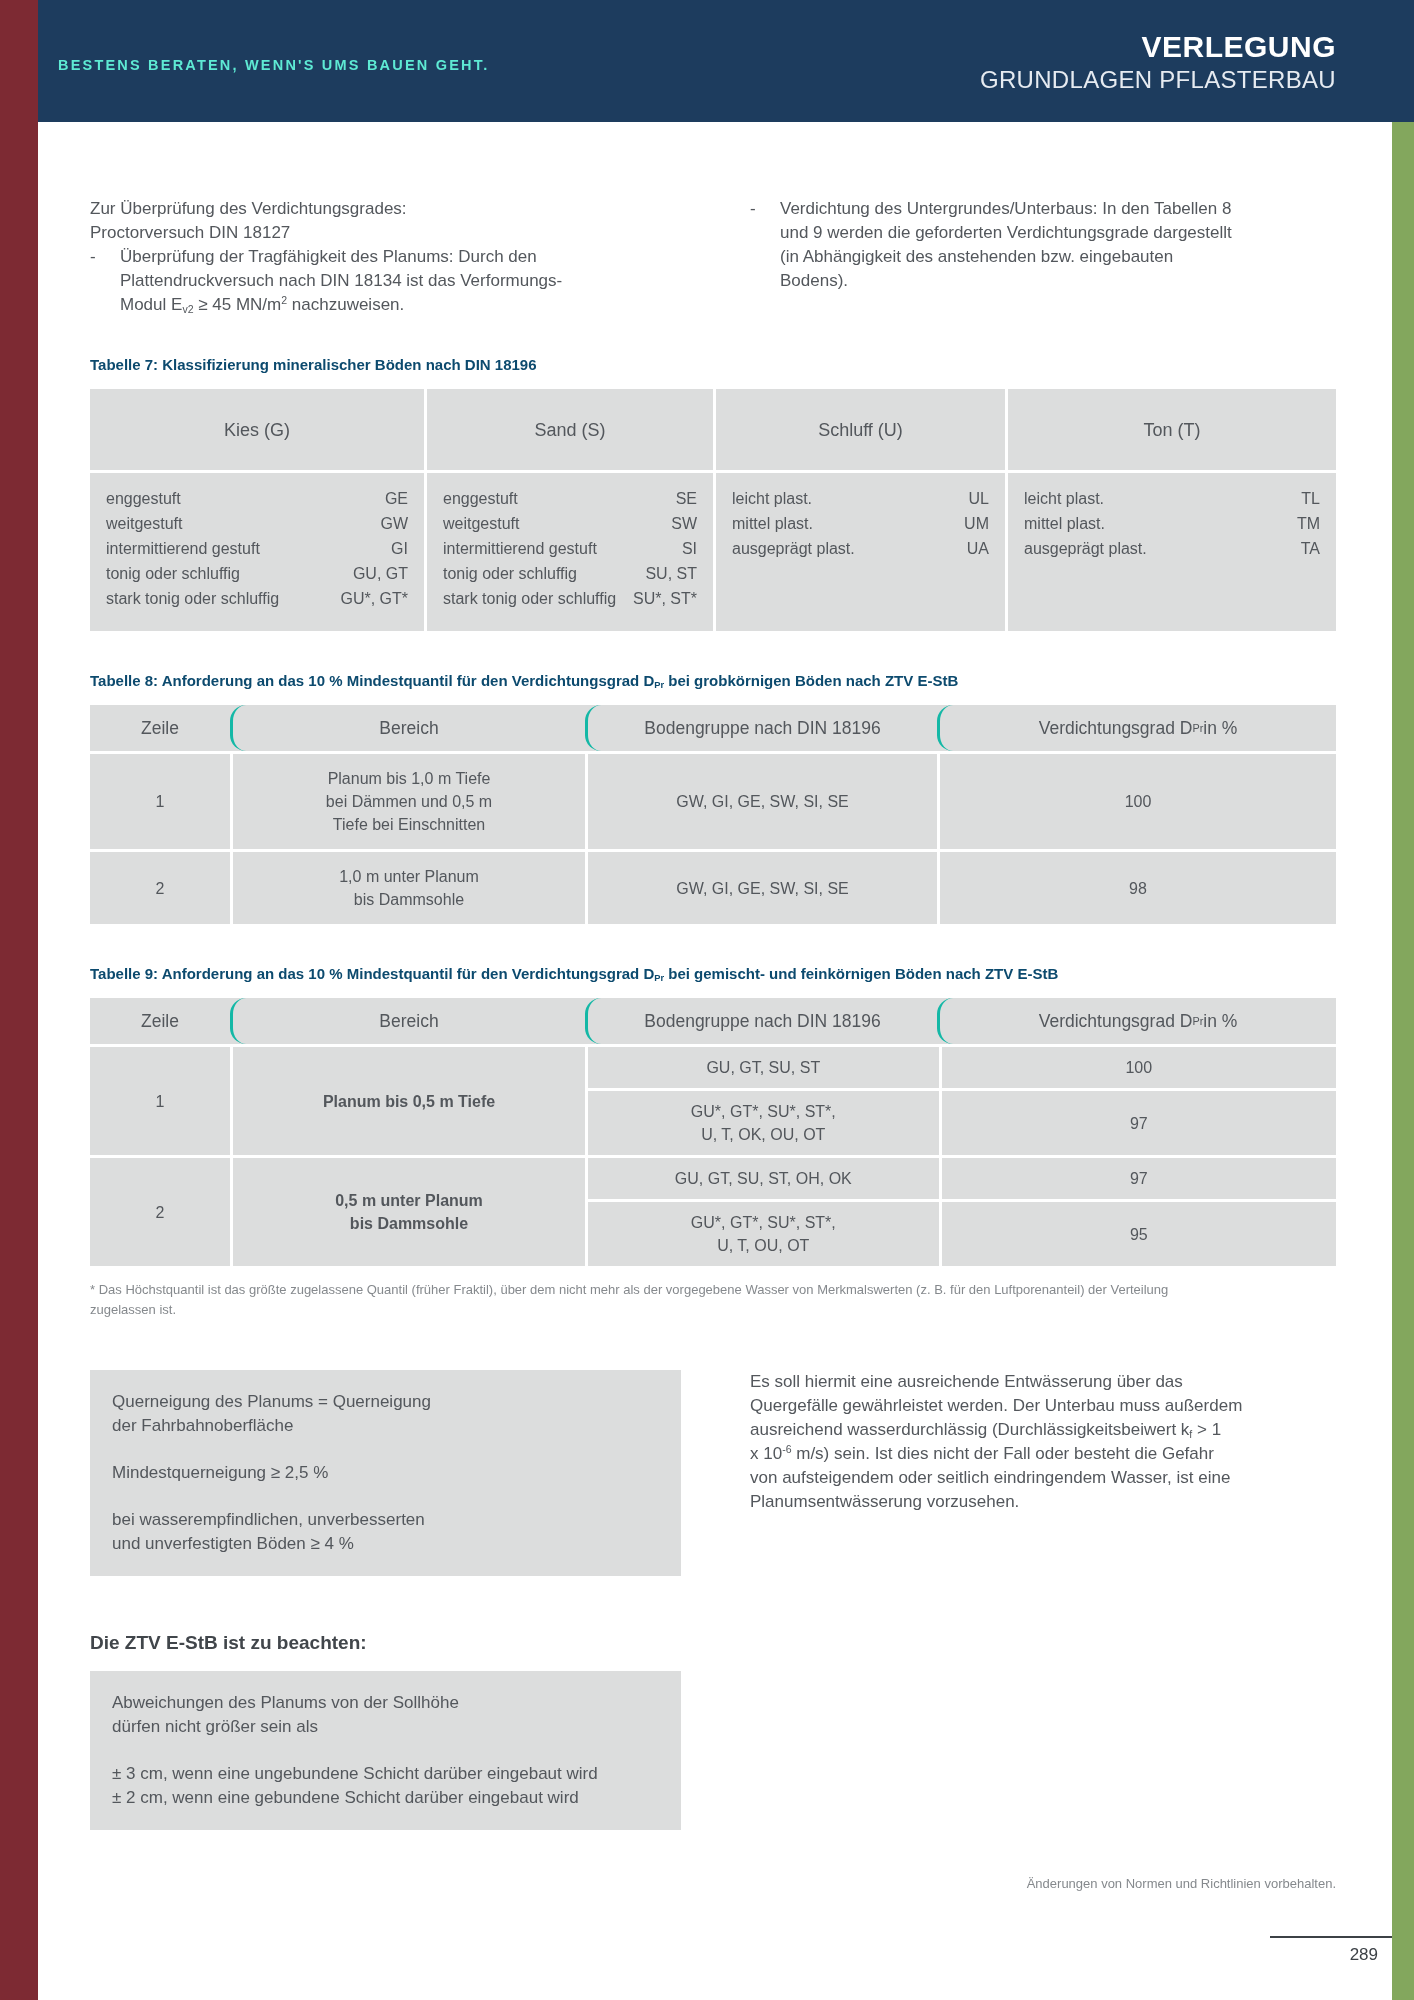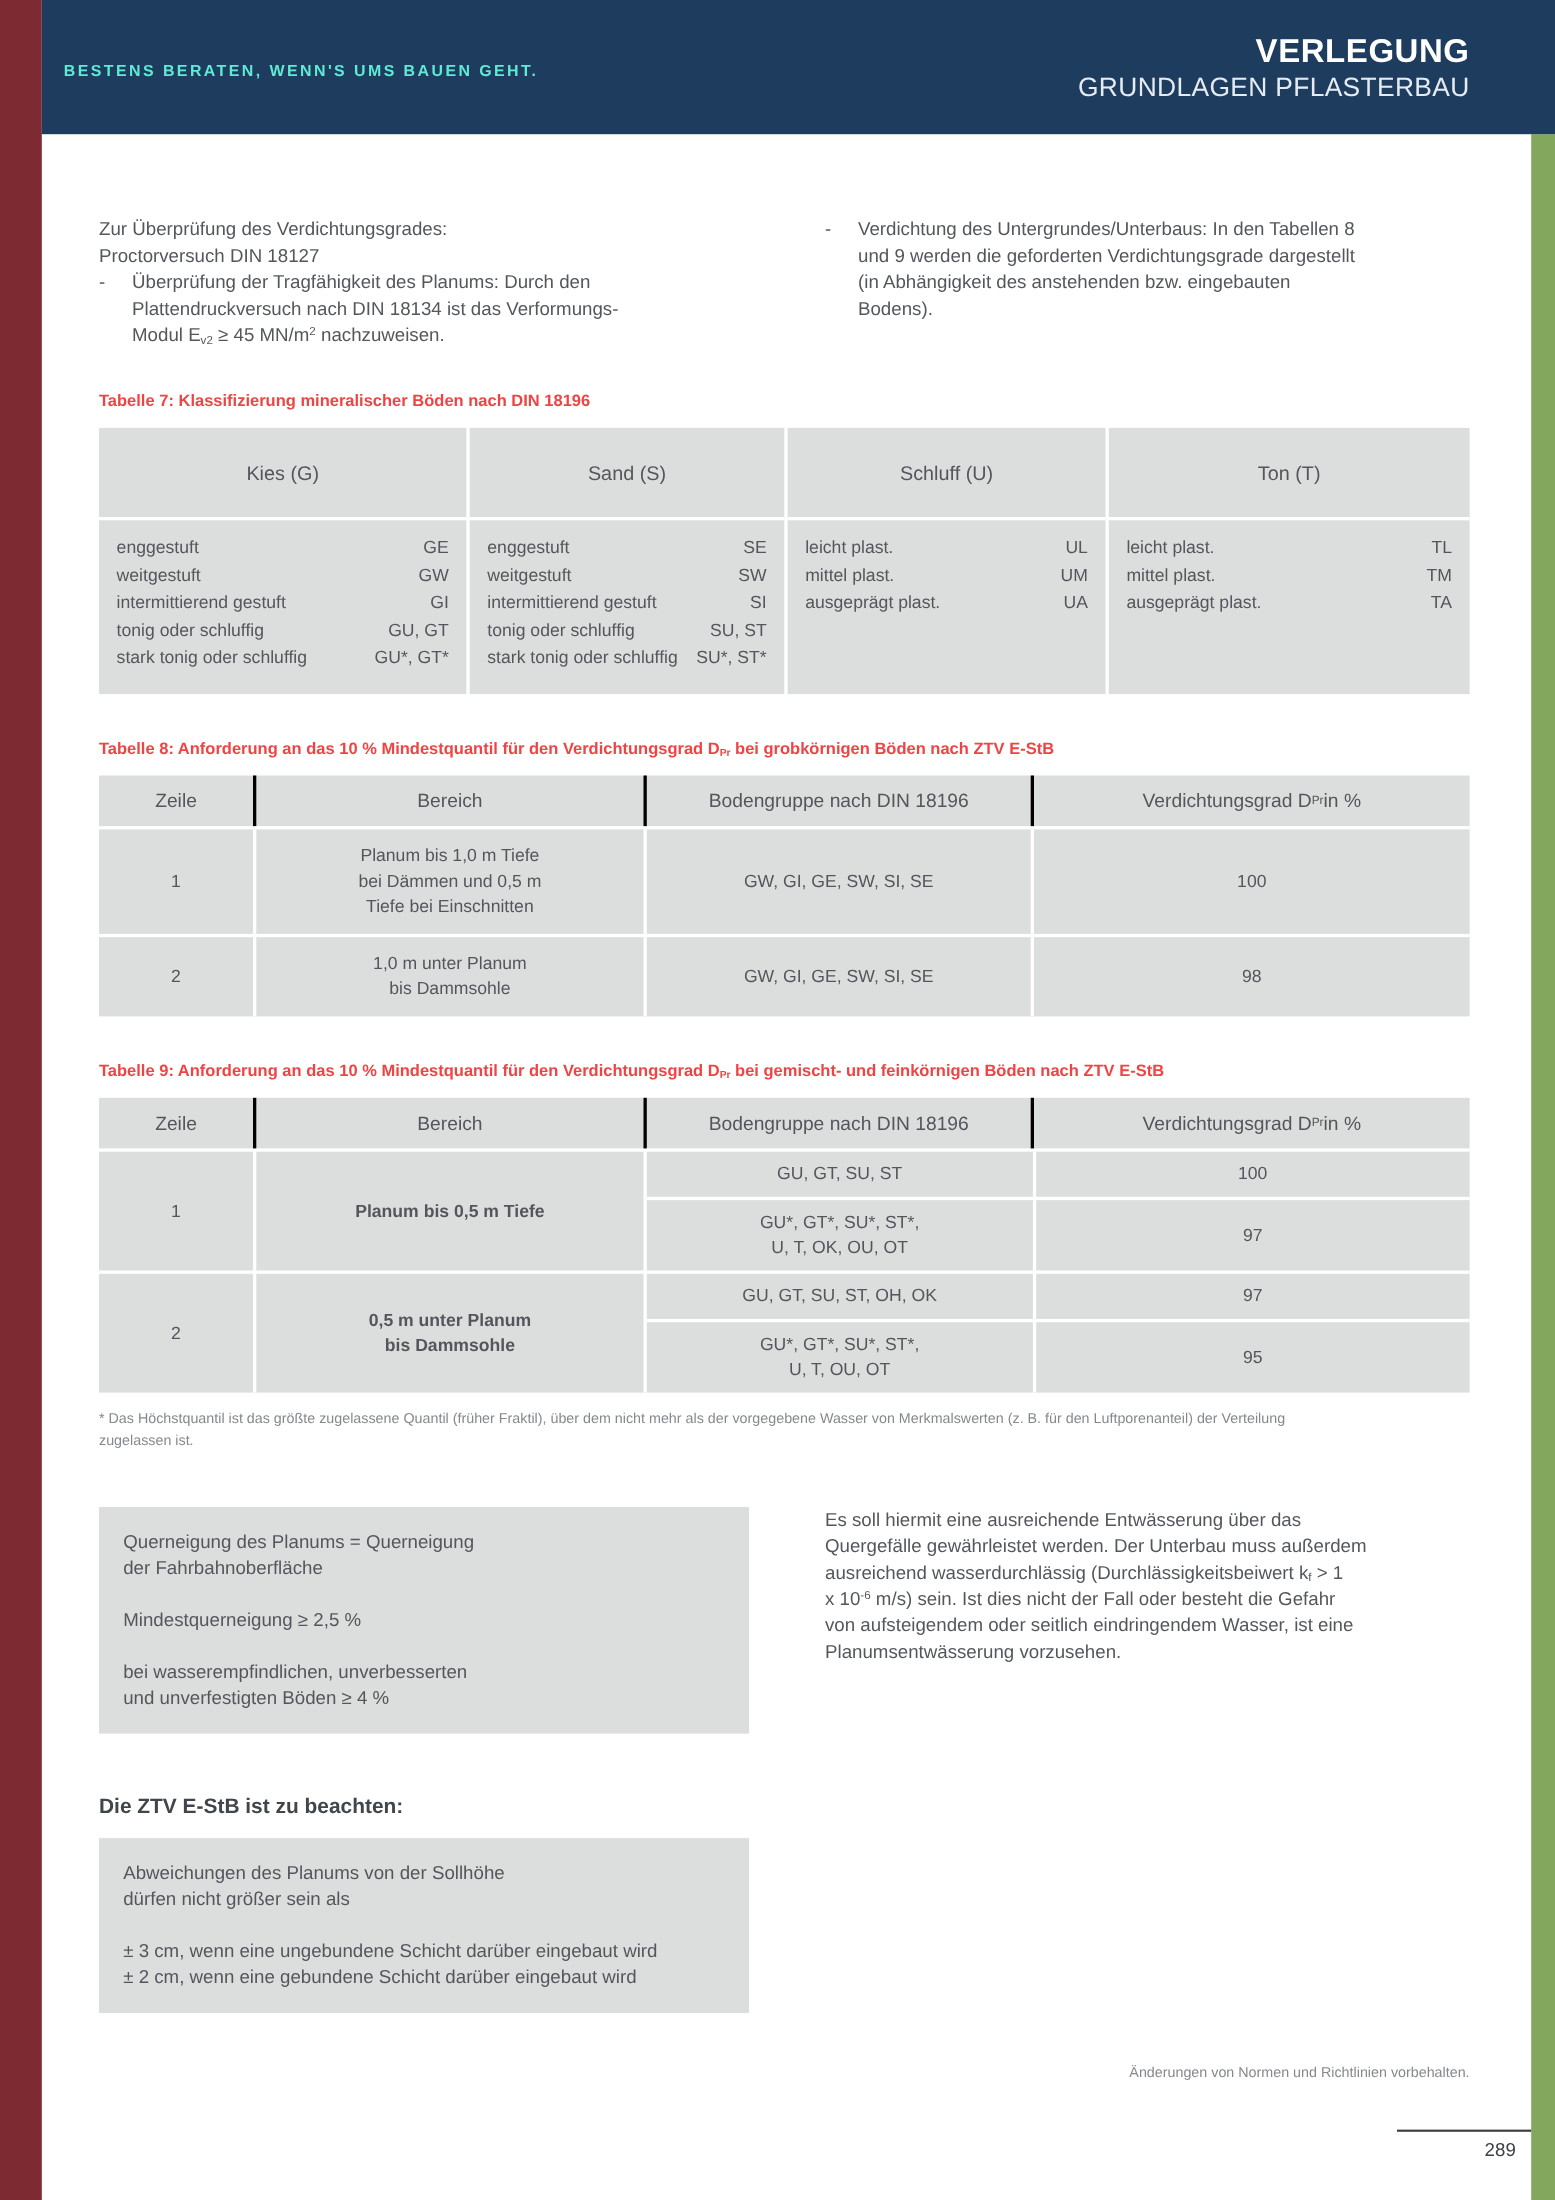--- a/index.html
+++ b/index.html
@@ -17,37 +17,37 @@
 
   .content{position:absolute;left:90px;top:122px;width:1246px;padding-top:75px;color:#53575c;font-size:17px;line-height:24px;}
 
   .intro{display:flex;}
   .intro-left{width:600px;}
   .intro-right{width:586px;margin-left:60px;}
   .bullet{display:flex;}
   .bullet .marker{flex:0 0 30px;}
   .bullet .btext{flex:1;white-space:pre-line;}
 
-  .caption{margin-top:40px;margin-bottom:14px;font-size:15px;font-weight:700;color:#ef4444;line-height:20px;}
+  .caption{margin-top:40px;margin-bottom:14px;font-size:15px;font-weight:700;color:#0c4a6e;line-height:20px;}
   .caption.first{margin-top:38px;}
 
   .gtable{background:var(--panel_gray,#dcdddd);color:#53575c;}
 
   
   .t7{display:grid;grid-template-columns:334fr 289fr 292fr 331fr;}
   .t7-col + .t7-col{border-left:3px solid #fff;}
   .t7-head{height:84px;display:flex;align-items:center;justify-content:center;font-size:18px;border-bottom:3px solid #fff;}
   .t7-rows{padding:13px 16px 20px;}
   .t7-row{display:flex;justify-content:space-between;gap:8px;line-height:25px;font-size:16px;}
   .t7-code{white-space:nowrap;text-align:right;}
 
   
   .t89-header{display:grid;grid-template-columns:140px 355px 352px 399px;border-bottom:3px solid #fff;}
   .t89-hcell{display:flex;align-items:center;justify-content:center;text-align:center;padding:11px 8px;font-size:17.5px;min-height:46px;}
-  .t89-hcell + .t89-hcell{border-left:3px solid #000000;}
+  .t89-hcell + .t89-hcell{border-left:3px solid #14b8a6;border-radius:16px;}
   .t89-row{display:grid;grid-template-columns:140px 355px 352px 399px;}
   .t89-row + .t89-row{border-top:3px solid #fff;}
   .t89-cell{display:flex;align-items:center;justify-content:center;text-align:center;padding:13px 14px;font-size:16px;line-height:23px;white-space:pre-line;}
   .t89-row .t89-cell + .t89-cell{border-left:3px solid #fff;}
 
   .t9-row{display:grid;grid-template-columns:140px 355px 751px;}
   .t9-row + .t9-row{border-top:3px solid #fff;}
   .t9-row > .col-bereich{border-left:3px solid #fff;font-weight:bold;}
   .t9-subwrap{border-left:3px solid #fff;display:flex;flex-direction:column;}
   .t9-subrow{display:grid;grid-template-columns:352fr 399fr;flex:1;}

